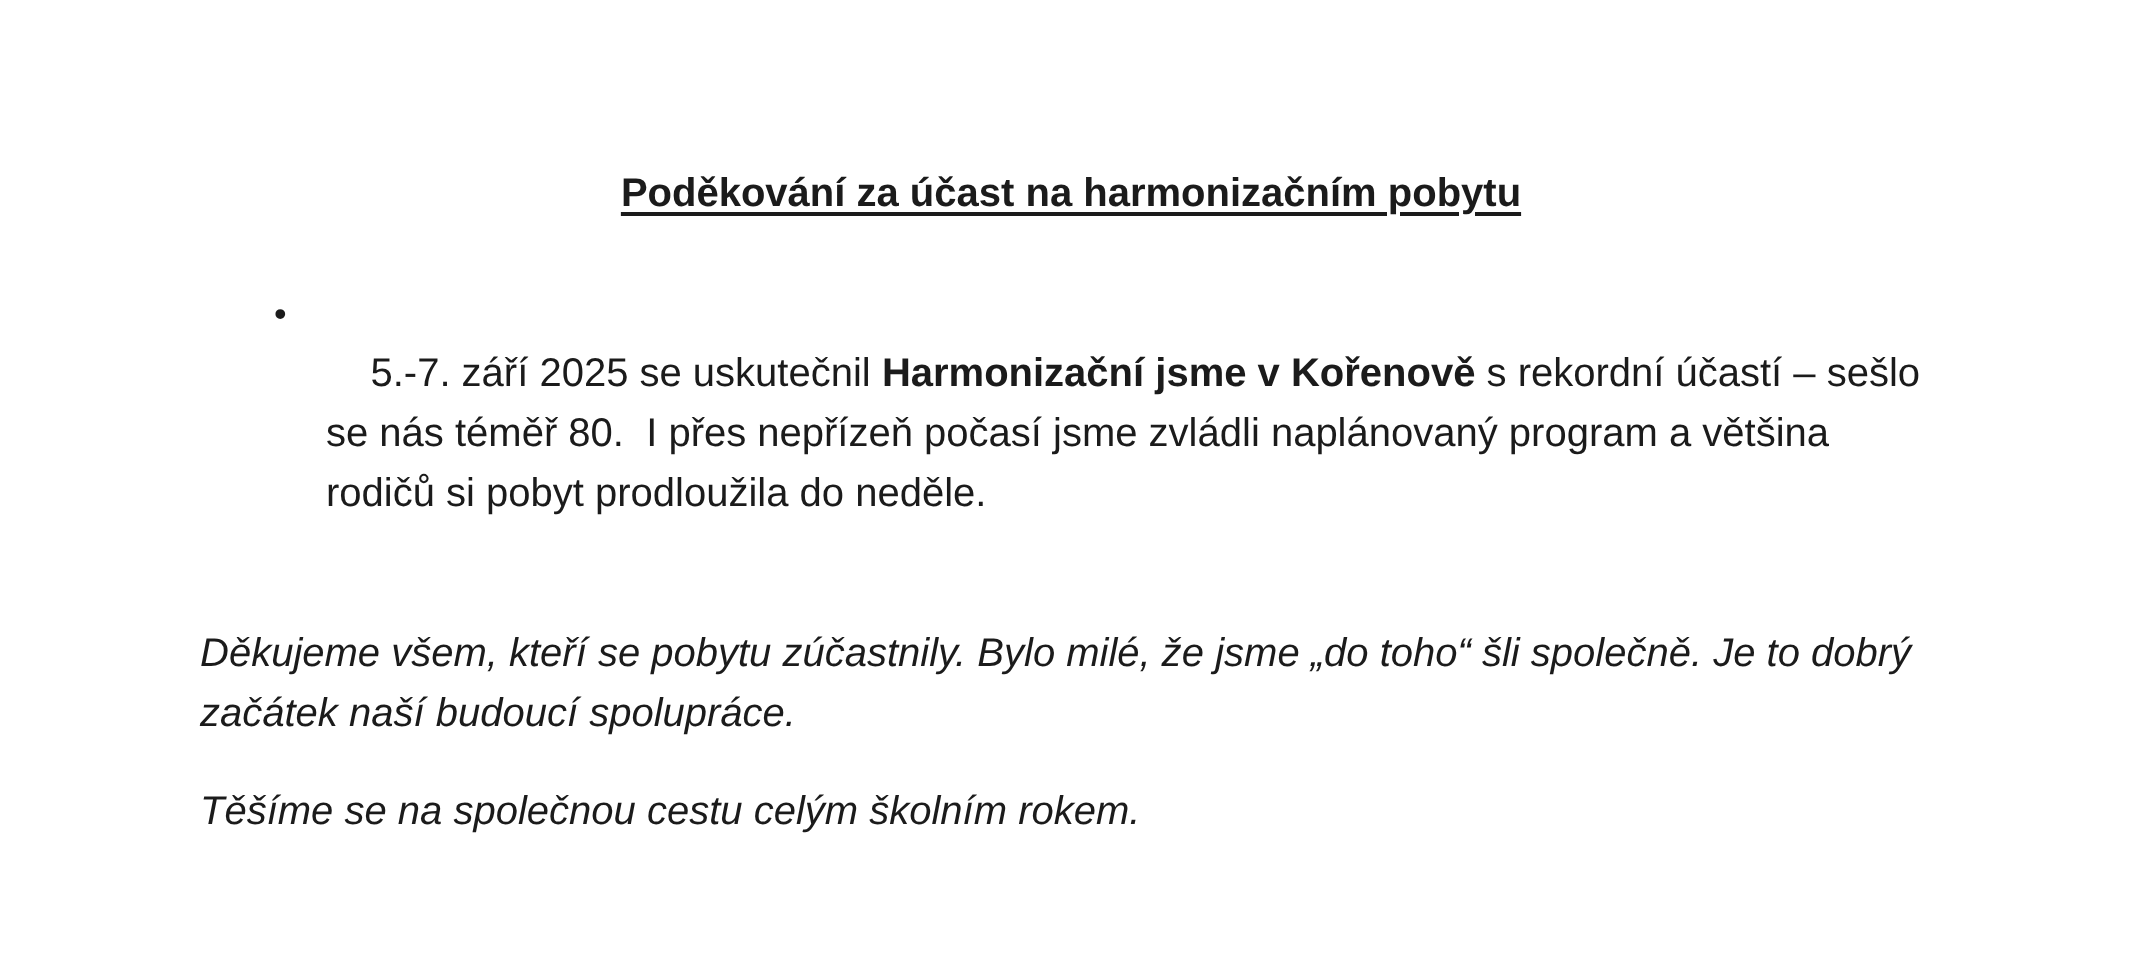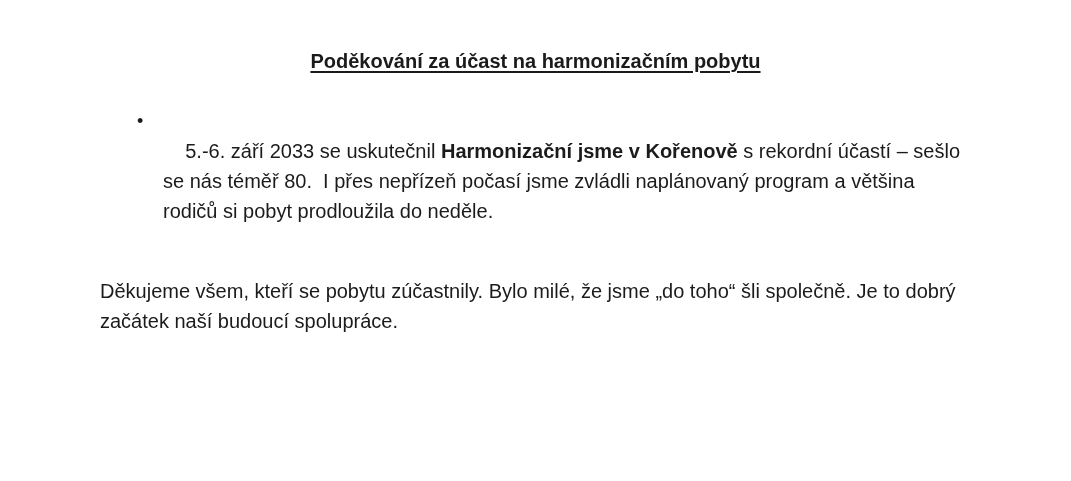--- a/index.html
+++ b/index.html
@@ -11,21 +11,21 @@
       position: relative;
       width: 1071px;
       height: 475px;
       background: #ffffff;
       overflow: hidden;
       font-family: "Liberation Sans", "DejaVu Sans", sans-serif;
       color: #1b1b1b;
       font-size: 20px;
       line-height: 30px;
       box-sizing: border-box;
-      padding: 48px 100px 0 100px;
+      padding: 84px 100px 0 100px;
     }
     .doc-title {
       text-align: center;
       font-weight: bold;
       text-decoration: underline;
       text-underline-offset: 3px;
       margin: 0 0 32px 0;
       font-size: 20px;
       line-height: 26px;
     }
@@ -39,30 +39,32 @@
       position: absolute;
       left: 37px;
       top: 0;
       font-size: 18px;
     }
     .bullet-bold {
       font-weight: bold;
     }
     .body-paragraph {
       margin: 0 0 19px 0;
+      font-style: italic;
     }
   </style>
 </head>
 <body>
 
 <div class="page">
 
   <h1 class="doc-title">Poděkování za účast na harmonizačním pobytu</h1>
 
   <div class="bullet-item">
-    <span class="bullet-marker">•</span><span>5.-6. září 2033 se uskutečnil </span><span class="bullet-bold">Harmonizační jsme v Kořenově</span><span> s rekordní účastí – sešlo se nás téměř 80.  I přes nepřízeň počasí jsme zvládli naplánovaný program a většina rodičů si pobyt prodloužila do neděle.</span>
+    <span class="bullet-marker">•</span><span>5.-7. září 2025 se uskutečnil </span><span class="bullet-bold">Harmonizační jsme v Kořenově</span><span> s rekordní účastí – sešlo se nás téměř 80.  I přes nepřízeň počasí jsme zvládli naplánovaný program a většina rodičů si pobyt prodloužila do neděle.</span>
   </div>
 
   <p class="body-paragraph">Děkujeme všem, kteří se pobytu zúčastnily. Bylo milé, že jsme „do toho“ šli společně. Je to dobrý začátek naší budoucí spolupráce.</p>
 
 
+  <p class="body-paragraph">Těšíme se na společnou cestu celým školním rokem.</p>
 
 </div>
 
 </body></html>

